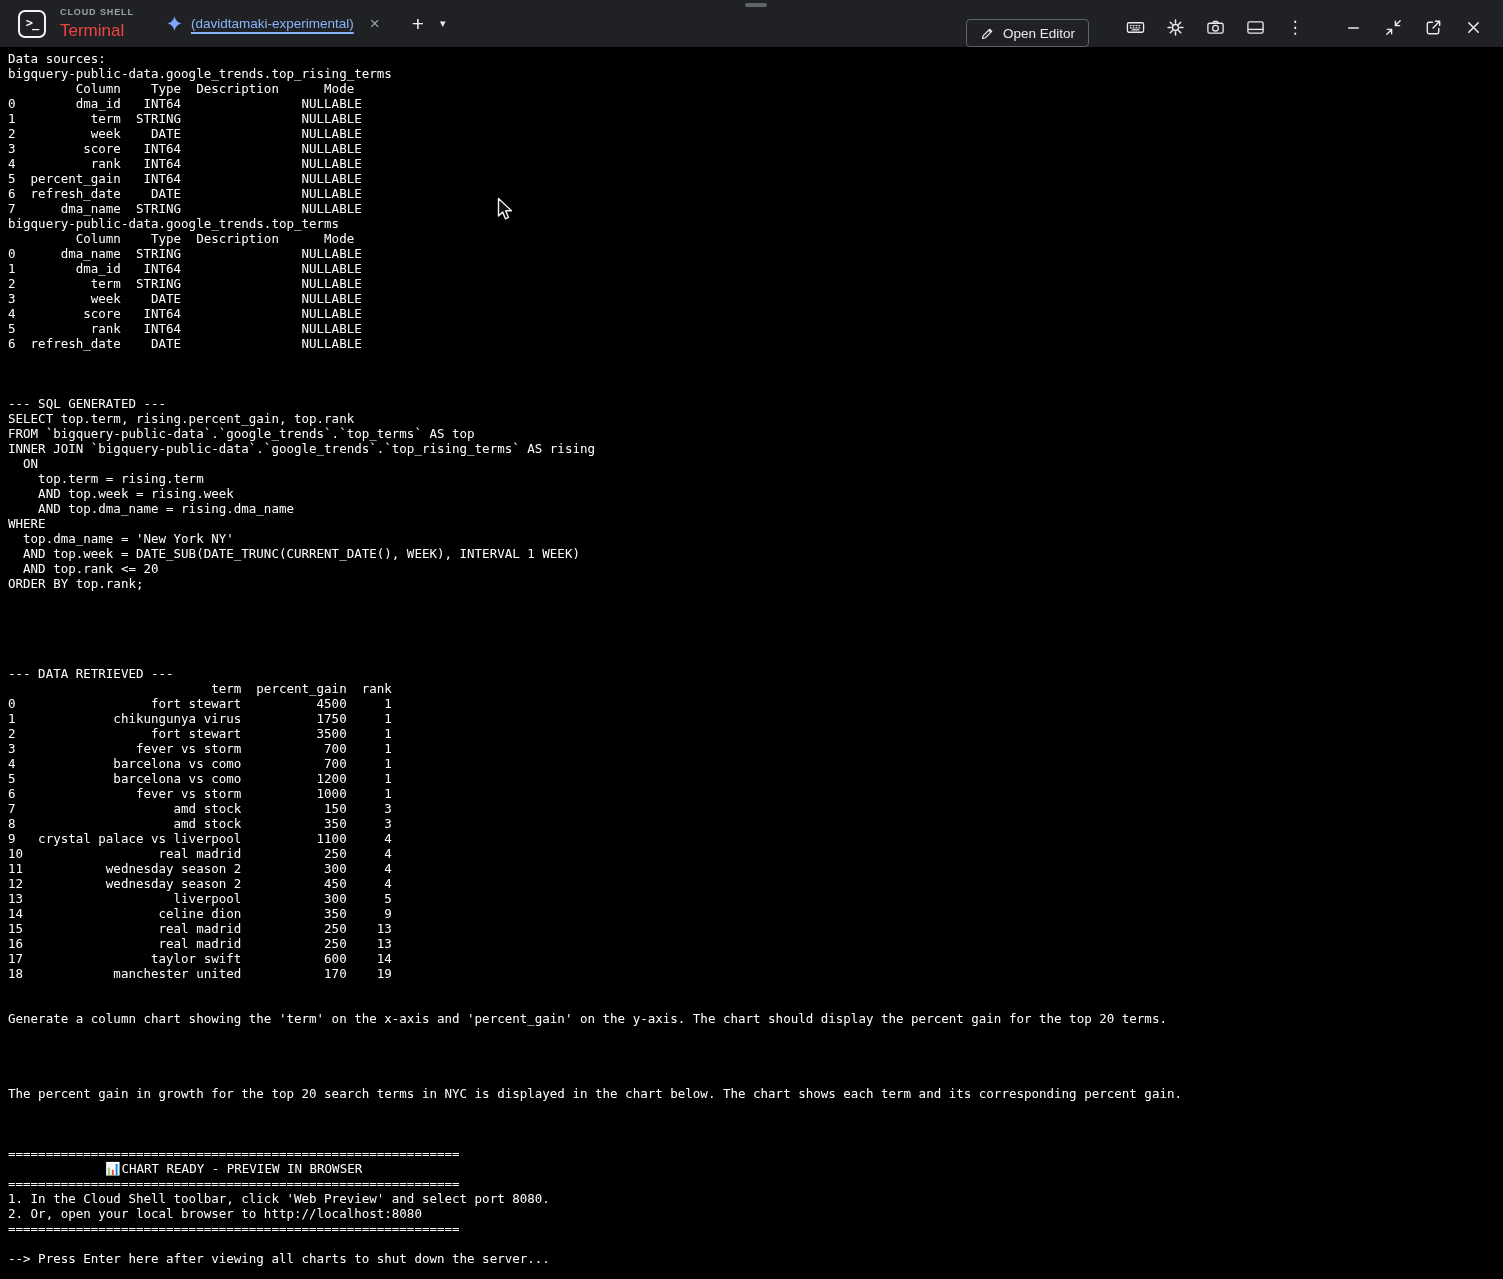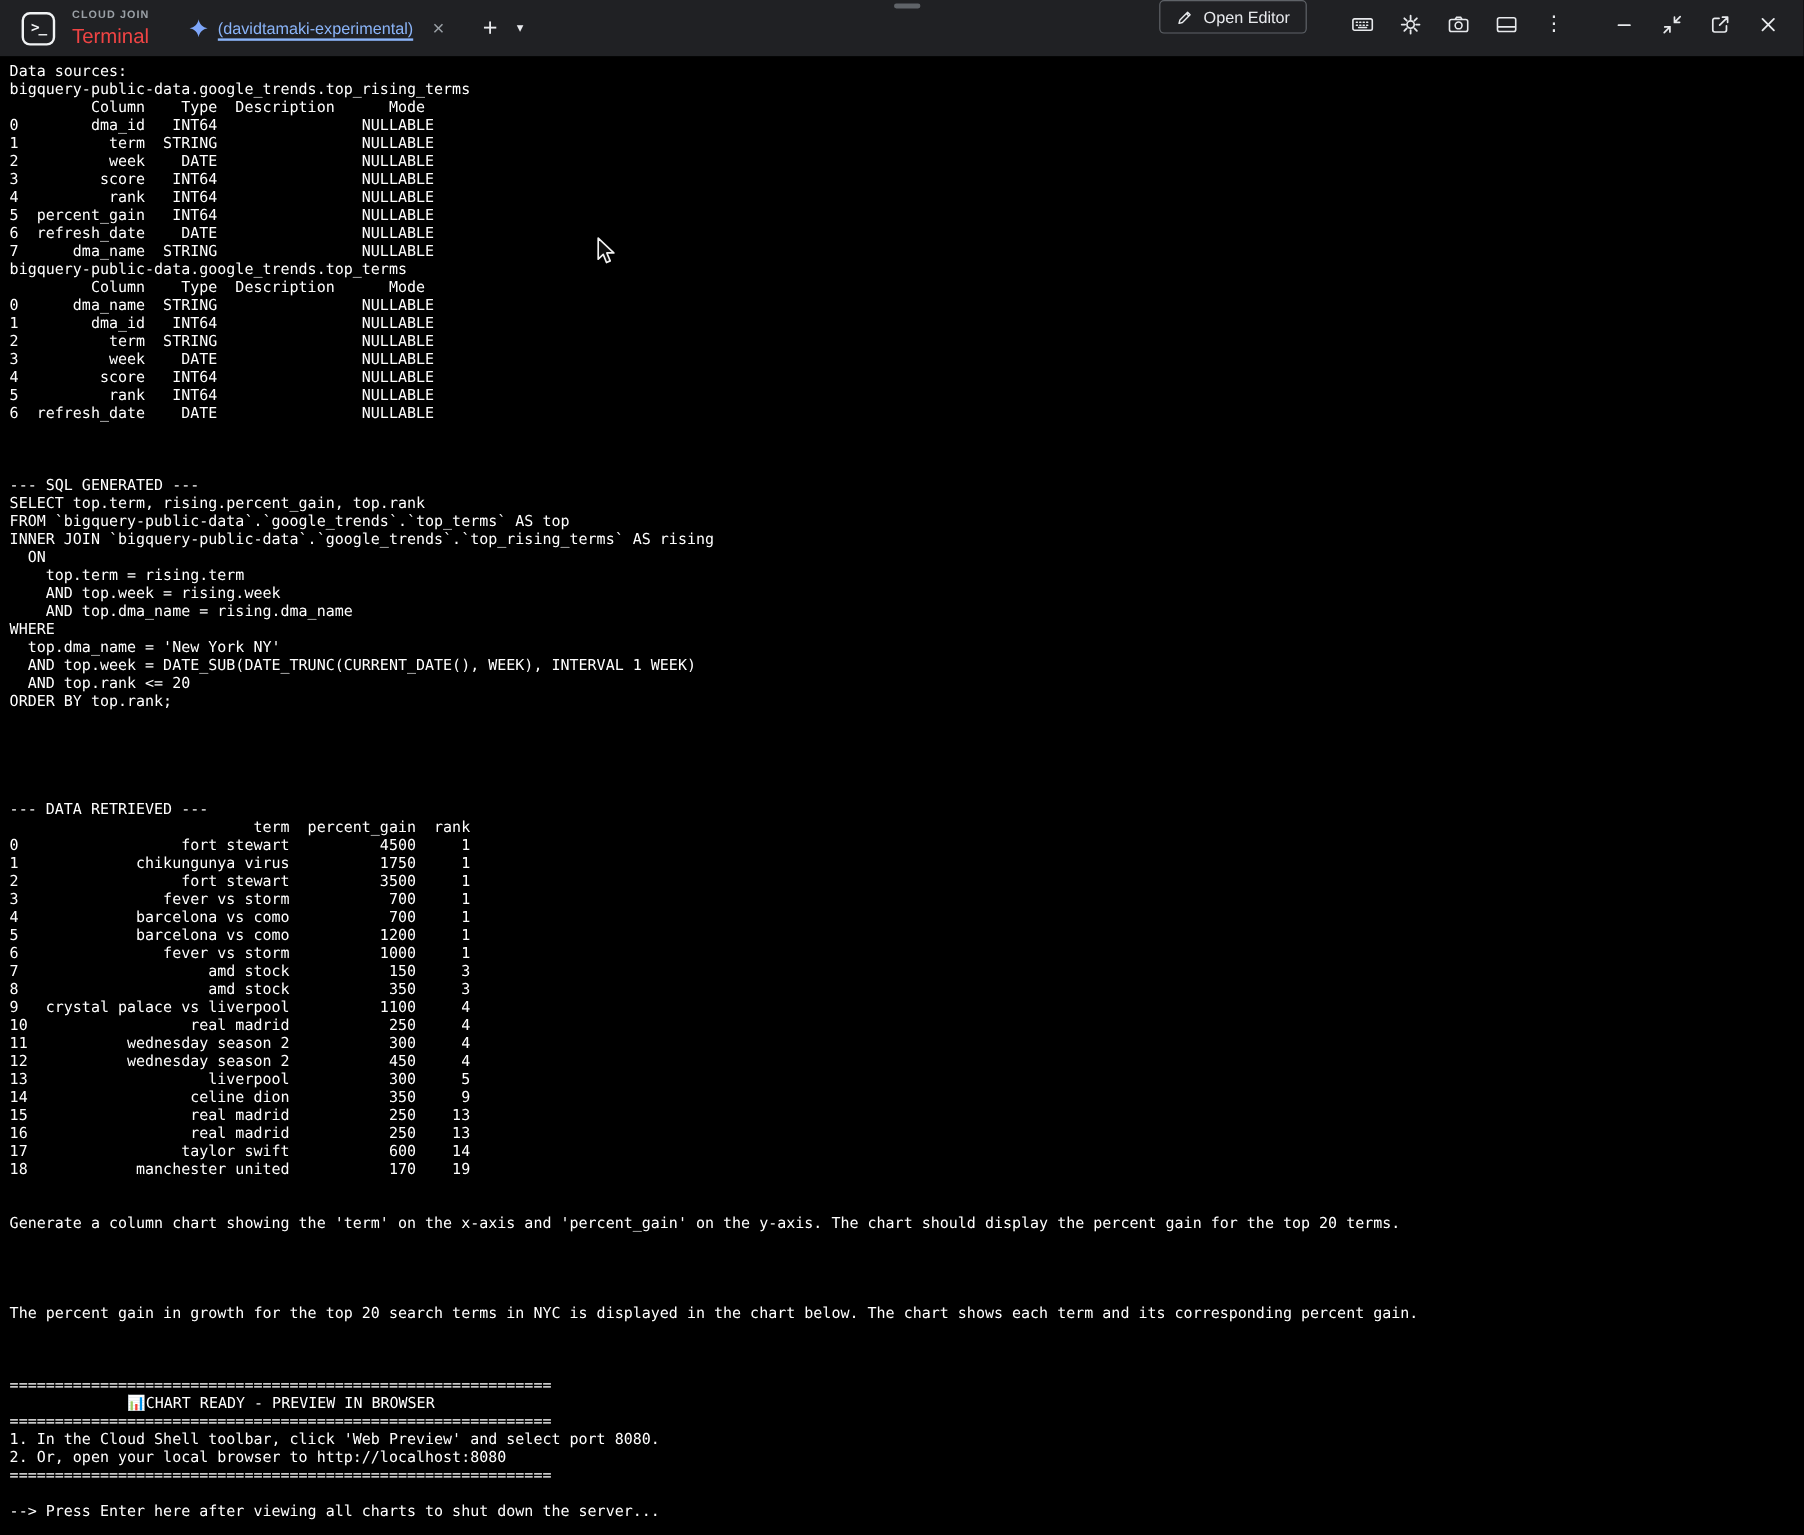--- a/index.html
+++ b/index.html
@@ -53,21 +53,21 @@
   .newtab-btn {
     color: #e8eaed; font-size: 21px; font-weight: 300; margin-left: 14px;
     cursor: pointer; padding: 0 4px; line-height: 1;
   }
   .tabmenu-btn {
     color: #e8eaed; font-size: 11px; margin-left: 8px; cursor: pointer; padding: 0 4px;
   }
 
   .tb-right {
     position: absolute; right: 10px; top: 0; height: 100%;
-    display: flex; align-items: flex-start;
+    display: flex; align-items: flex-end;
   }
   .open-editor {
     display: flex; align-items: center; gap: 8px;
     height: 28px; padding: 0 13px;
     background: transparent; border: 1px solid #5f6368; border-radius: 4px;
     color: #e8eaed; font-size: 13.5px; font-family: inherit;
     cursor: pointer; margin-right: 26px; white-space: nowrap;
   }
   .icon-btn {
     width: 40px; height: 40px; display: flex; align-items: center; justify-content: center;
@@ -100,21 +100,21 @@
 <body>
 
 <div class="titlebar">
   <div class="drag-handle"></div>
 
   <div class="tb-left">
     <div class="cs-logo">
       <span>&gt;_</span>
     </div>
     <div class="brand-block">
-      <div class="brand">CLOUD JOIN</div>
+      <div class="brand">CLOUD SHELL</div>
       <div class="app">Terminal</div>
     </div>
 
     <div class="tab">
       <svg class="spark" viewBox="0 0 20 20">
         <path d="M10 1.2c.7 4.7 4.1 8.1 8.8 8.8-4.7.7-8.1 4.1-8.8 8.8-.7-4.7-4.1-8.1-8.8-8.8 4.7-.7 8.1-4.1 8.8-8.8z" fill="#7ea6f9"></path>
       </svg>
       <span class="tab-label">(davidtamaki-experimental)</span>
       <span class="tab-close">×</span>
     </div>

